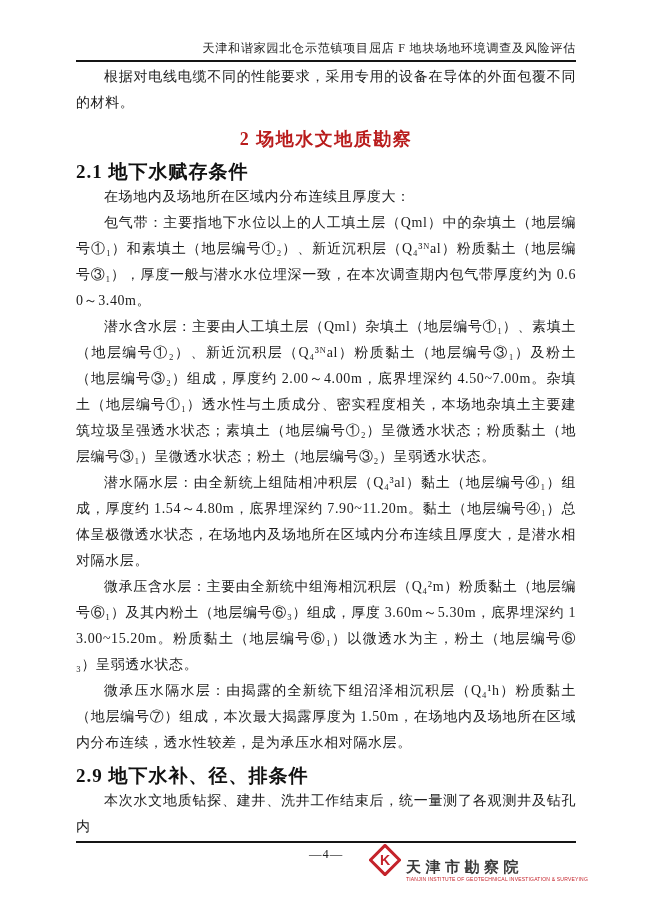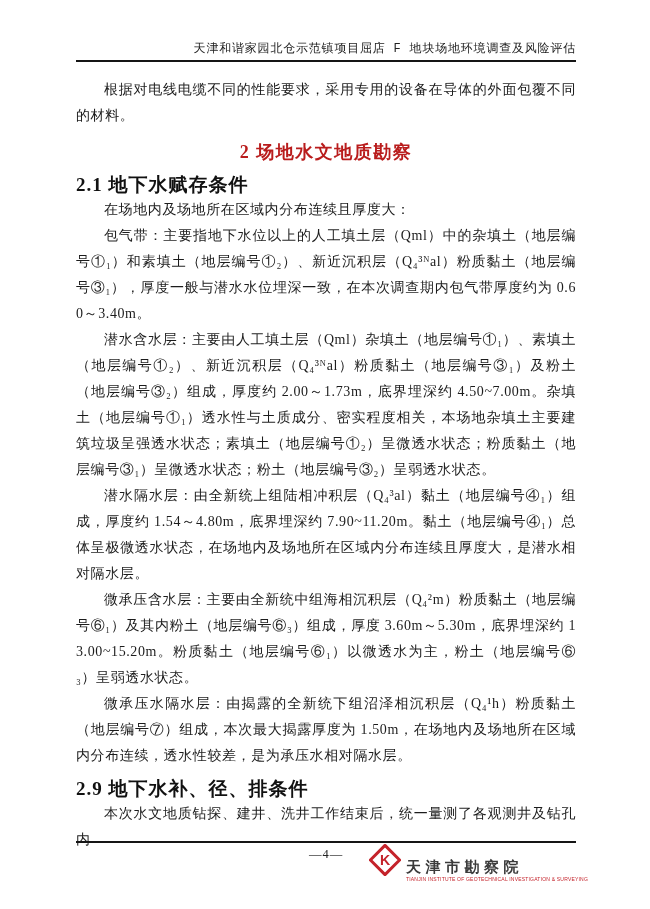--- a/index.html
+++ b/index.html
@@ -17,38 +17,37 @@
     font-family: "Liberation Serif", "DejaVu Serif", serif;
     color: #1c1c1c;
     overflow: hidden;
   }
   
   .doc-header {
     position: absolute;
     top: 40px;
     left: 76px;
     right: 74px;
-    font-family: Liberation Mono, monospace;
   }
   .doc-header .header-title {
     text-align: right;
     font-size: 12px;
     letter-spacing: 0.8px;
     color: #222;
     padding-bottom: 3px;
   }
   .doc-header .header-rule {
     border: none;
     border-top: 2px solid #151515;
     margin: 0;
   }
   
   .doc-main {
     position: absolute;
-    top: 63px;
+    top: 50px;
     left: 76px;
     width: 500px;
   }
   .doc-main p.body-para {
     margin: 0;
     font-size: 14px;
     line-height: 26px;
     text-align: justify;
     text-indent: 2em;
     letter-spacing: 0.6px;
@@ -145,21 +144,21 @@
   <div class="doc-main">
 
     <p class="body-para intro-para">根据对电线电缆不同的性能要求，采用专用的设备在导体的外面包覆不同的材料。</p>
 
     <h1 class="section-title">2 场地水文地质勘察</h1>
 
     <h2 class="subsection-heading">2.1 地下水赋存条件</h2>
 
     <p class="body-para">在场地内及场地所在区域内分布连续且厚度大：</p>
     <p class="body-para">包气带：主要指地下水位以上的人工填土层（Qml）中的杂填土（地层编号①₁）和素填土（地层编号①₂）、新近沉积层（Q₄³ᴺal）粉质黏土（地层编号③₁），厚度一般与潜水水位埋深一致，在本次调查期内包气带厚度约为 0.60～3.40m。</p>
-    <p class="body-para">潜水含水层：主要由人工填土层（Qml）杂填土（地层编号①₁）、素填土（地层编号①₂）、新近沉积层（Q₄³ᴺal）粉质黏土（地层编号③₁）及粉土（地层编号③₂）组成，厚度约 2.00～1.73m，底界埋深约 4.50~7.00m。杂填土（地层编号①₁）透水性与土质成分、密实程度相关，本场地杂填土主要建筑垃圾呈强透水状态；素填土（地层编号①₂）呈微透水状态；粉质黏土（地层编号③₁）呈微透水状态；粉土（地层编号③₂）呈弱透水状态。</p>
+    <p class="body-para">潜水含水层：主要由人工填土层（Qml）杂填土（地层编号①₁）、素填土（地层编号①₂）、新近沉积层（Q₄³ᴺal）粉质黏土（地层编号③₁）及粉土（地层编号③₂）组成，厚度约 2.00～4.00m，底界埋深约 4.50~7.00m。杂填土（地层编号①₁）透水性与土质成分、密实程度相关，本场地杂填土主要建筑垃圾呈强透水状态；素填土（地层编号①₂）呈微透水状态；粉质黏土（地层编号③₁）呈微透水状态；粉土（地层编号③₂）呈弱透水状态。</p>
     <p class="body-para">潜水隔水层：由全新统上组陆相冲积层（Q₄³al）黏土（地层编号④₁）组成，厚度约 1.54～4.80m，底界埋深约 7.90~11.20m。黏土（地层编号④₁）总体呈极微透水状态，在场地内及场地所在区域内分布连续且厚度大，是潜水相对隔水层。</p>
     <p class="body-para">微承压含水层：主要由全新统中组海相沉积层（Q₄²m）粉质黏土（地层编号⑥₁）及其内粉土（地层编号⑥₃）组成，厚度 3.60m～5.30m，底界埋深约 13.00~15.20m。粉质黏土（地层编号⑥₁）以微透水为主，粉土（地层编号⑥₃）呈弱透水状态。</p>
     <p class="body-para">微承压水隔水层：由揭露的全新统下组沼泽相沉积层（Q₄¹h）粉质黏土（地层编号⑦）组成，本次最大揭露厚度为 1.50m，在场地内及场地所在区域内分布连续，透水性较差，是为承压水相对隔水层。</p>
 
     <h2 class="subsection-heading">2.9 地下水补、径、排条件</h2>
 
     <p class="body-para">本次水文地质钻探、建井、洗井工作结束后，统一量测了各观测井及钻孔内</p>
   </div>
 
   <div class="doc-footer">

